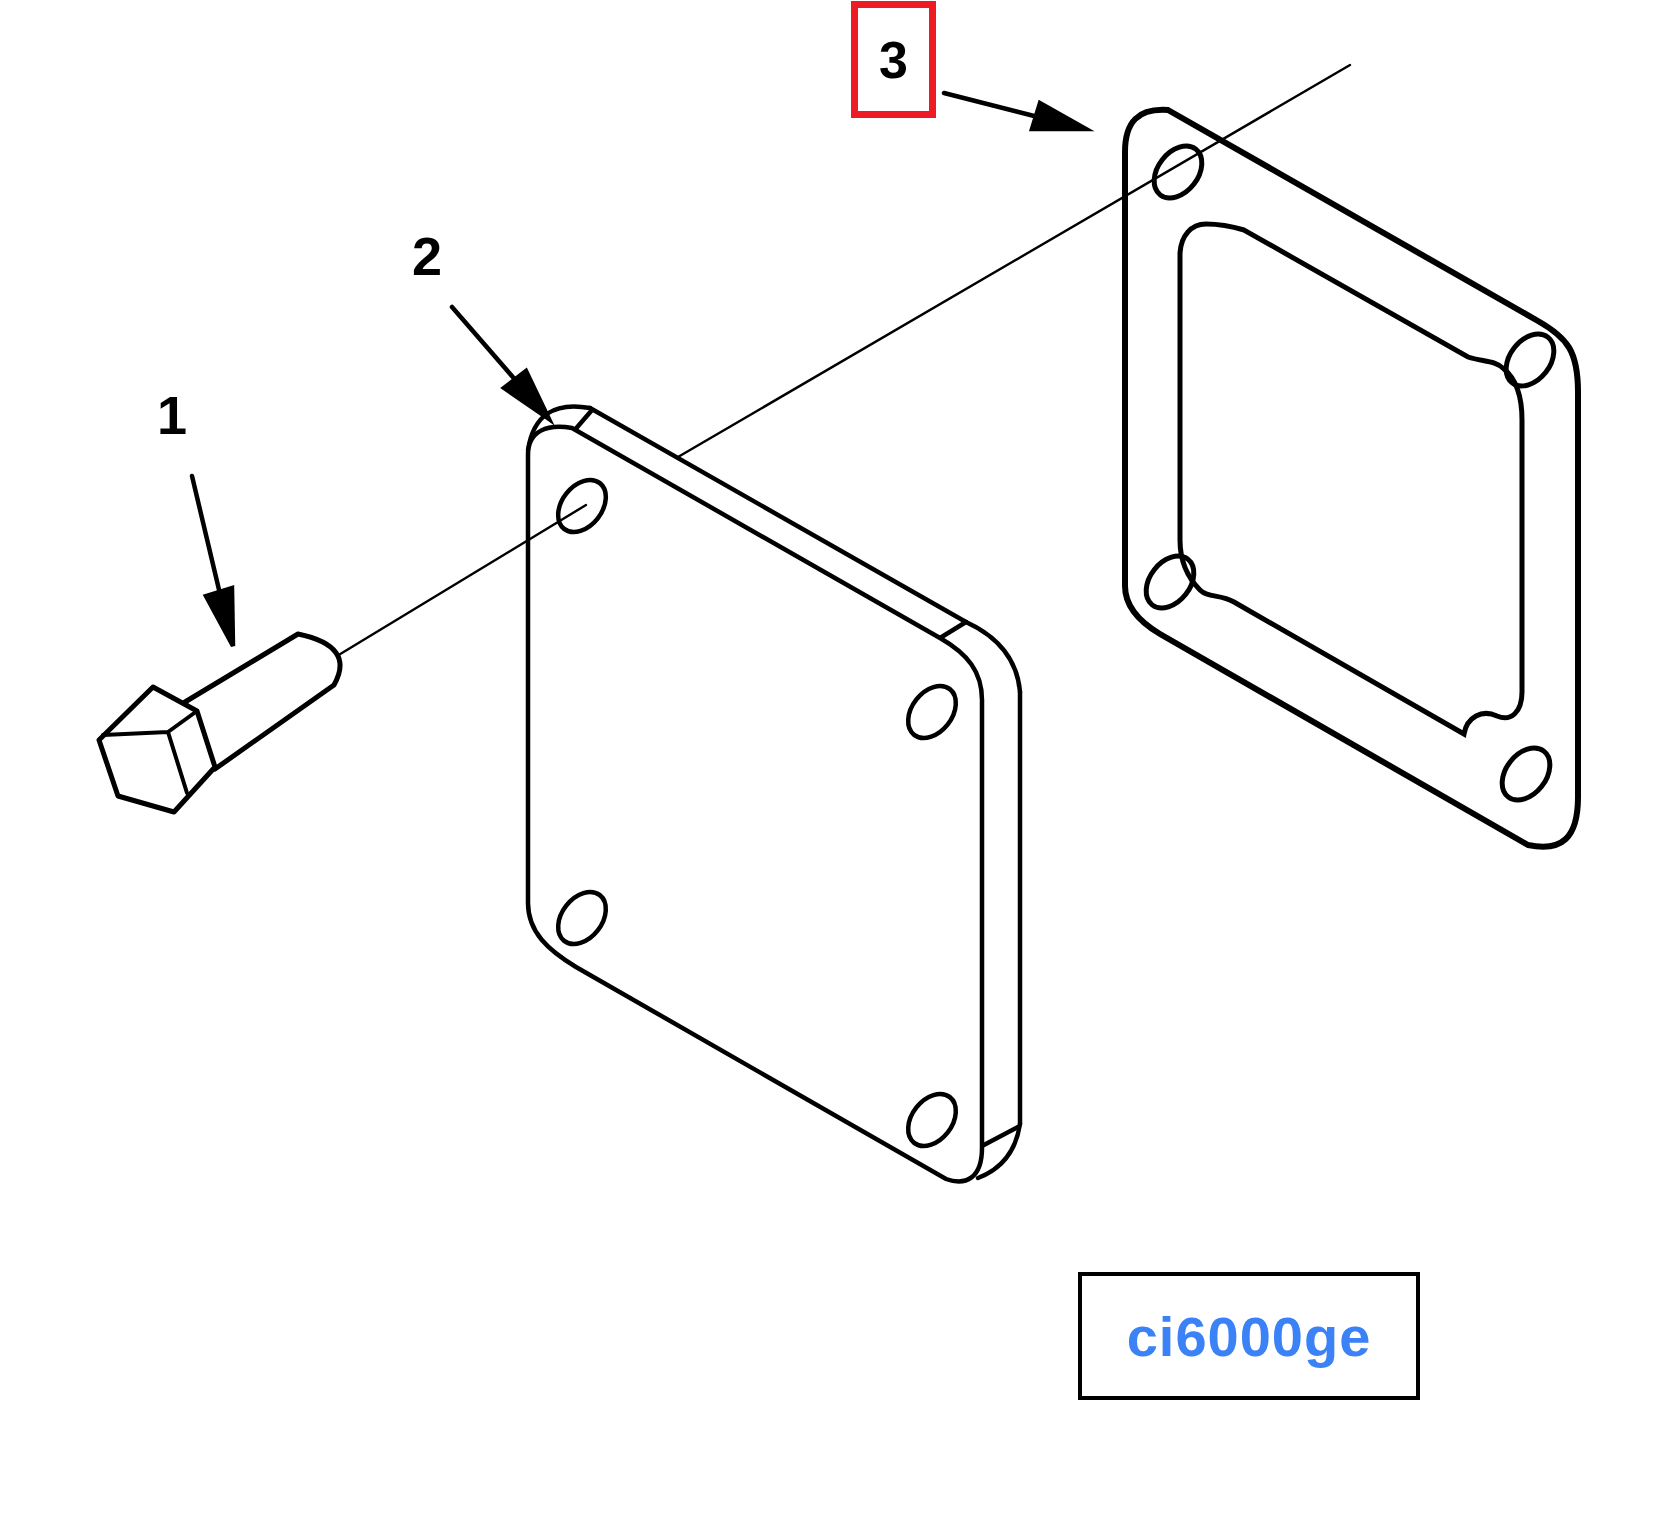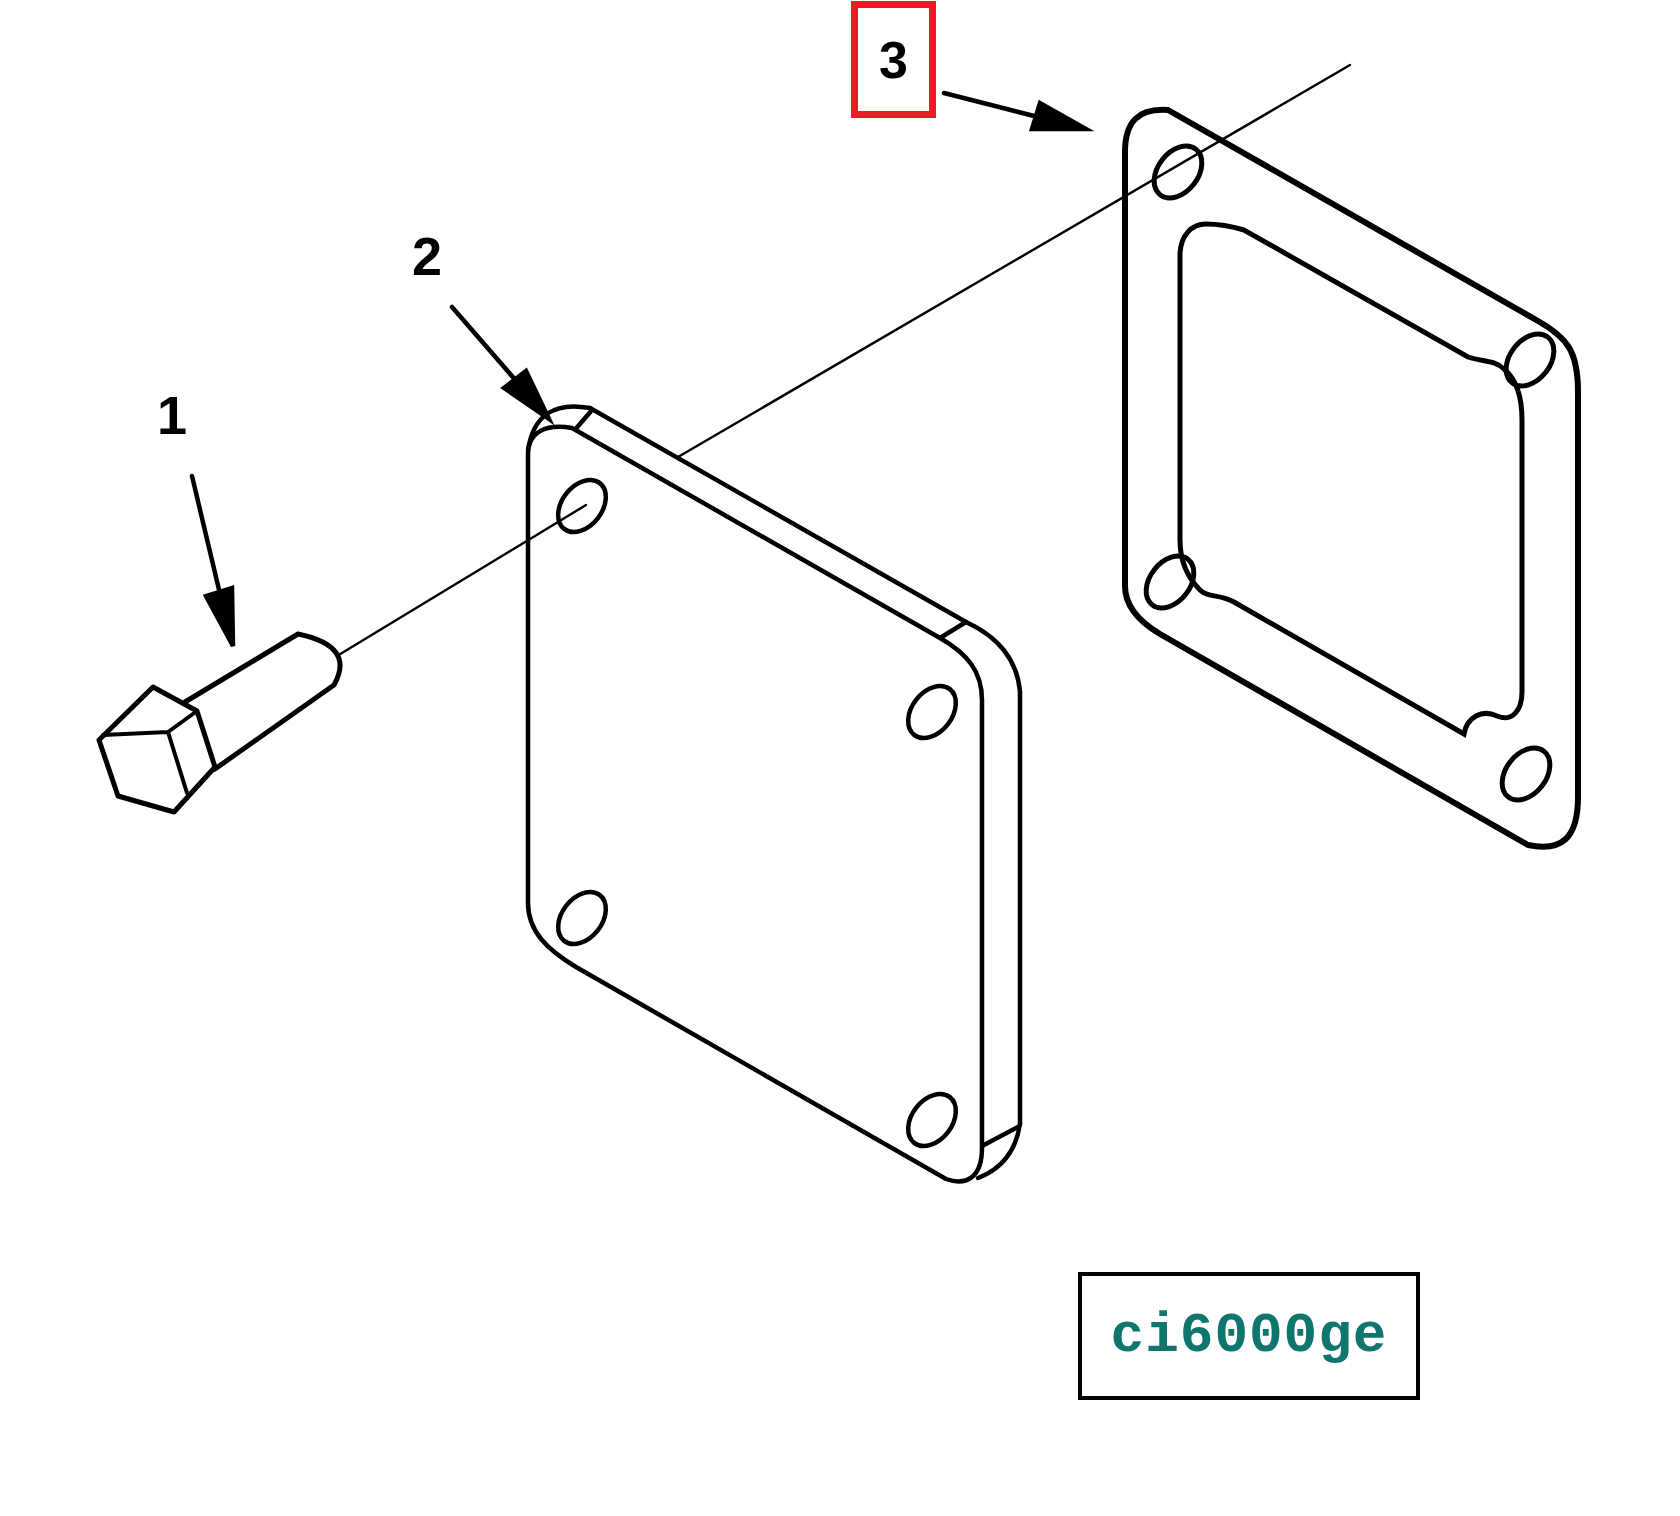--- a/index.html
+++ b/index.html
@@ -52,23 +52,22 @@
     top: 1272px;
     width: 334px;
     height: 120px;
     border: 4px solid #000000;
     background: #ffffff;
     display: flex;
     align-items: center;
     justify-content: center;
     font-weight: 700;
     font-size: 56px;
-    color: #0f766e;
+    color: #3b82f6;
     letter-spacing: 1px;
-    font-family: Liberation Mono, monospace;
   }
 </style>
 </head>
 <body>
 
 <div class="stage">
 
   <svg width="1680" height="1516" viewBox="0 0 1680 1516">
 
     <g stroke="#000000" fill="none" stroke-width="4.5" stroke-linecap="round">

